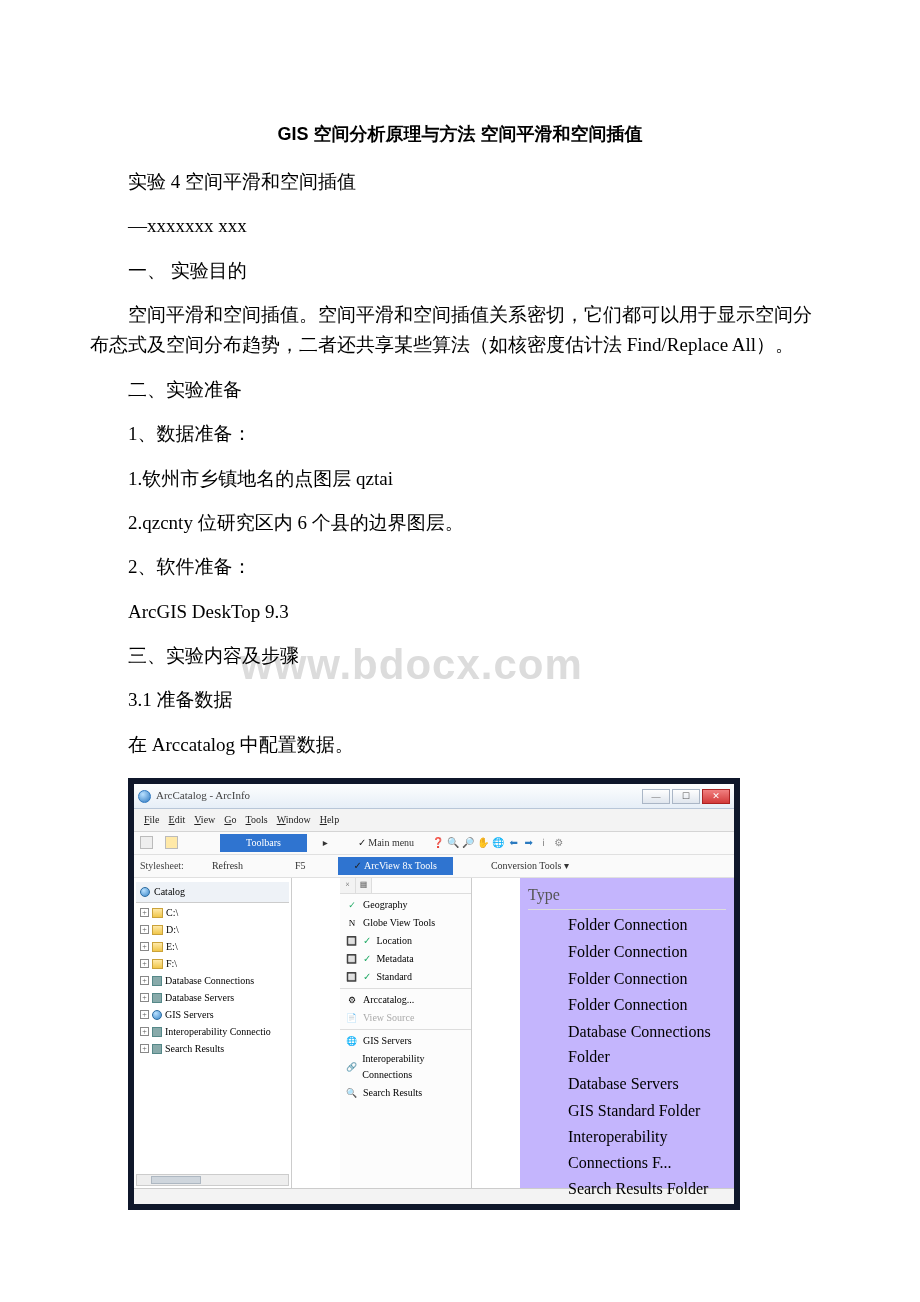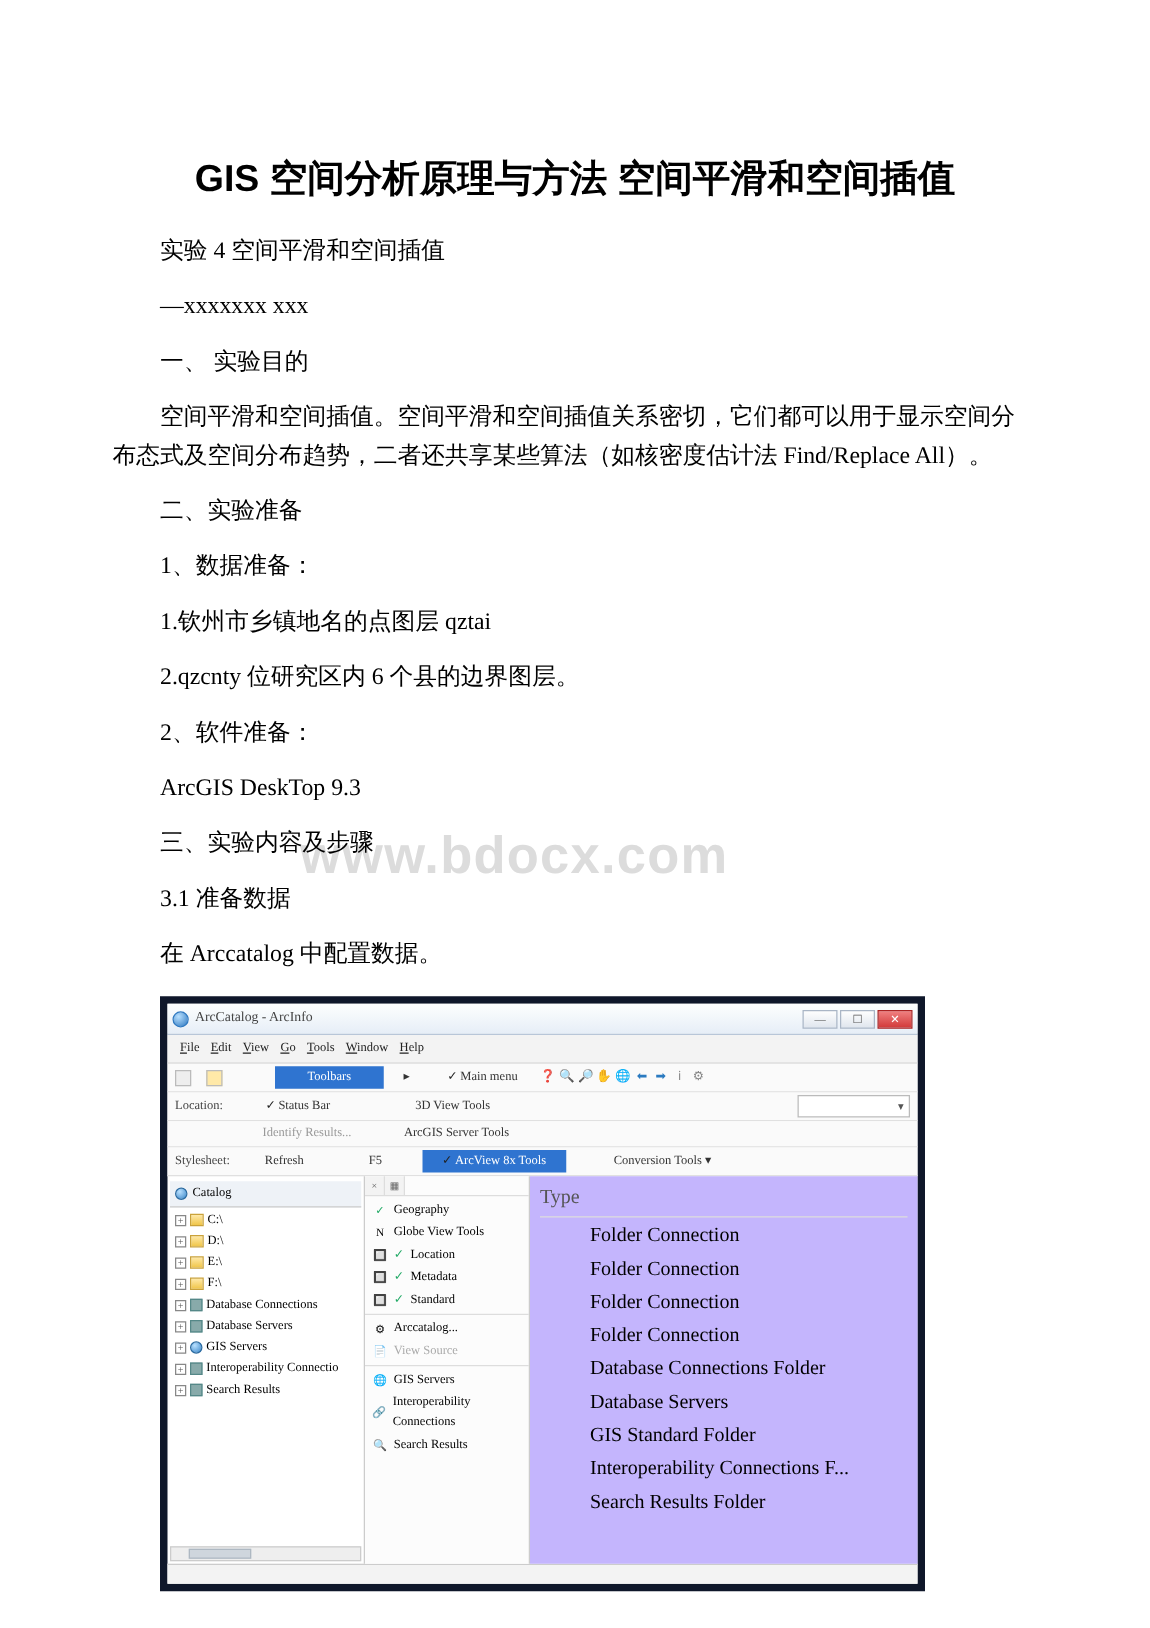--- a/index.html
+++ b/index.html
@@ -9,21 +9,21 @@
     font-family: "SimSun", serif;
     font-size: 19px;
     color: #000;
     line-height: 1.6;
     padding: 120px 90px 60px 90px;
   }
   .title {
     text-align: center;
     font-family: "SimHei", "Microsoft YaHei", sans-serif;
     font-weight: bold;
-    font-size: 30px;
+    font-size: 18px;
     margin-bottom: 18px;
   }
   .para {
     margin: 14px 0;
     text-indent: 2em;
   }
   .watermark-row {
     position: relative;
   }
   .watermark {
@@ -76,21 +76,21 @@
   }
   .arcwin-menu span u { text-decoration: underline; }
   .arcwin-toolrow {
     display:flex; align-items:center; gap:12px;
     padding:2px 6px; border-bottom:1px solid #e0e0e0;
     background:#fafafa; font-size:10px; color:#333;
   }
   .tb-label { color:#444; }
   .tb-highlight { background:#2f74d0; color:#fff; padding:1px 26px; }
   .tb-chk::before { content:"✓"; color:#222; margin-right:2px; }
-  .arcwin-body { display:flex; height:310px; }
+  .arcwin-body { display:flex; height:310px;gap:48px; }
   .tree {
     width:158px; border-right:1px solid #ccc; padding:4px 2px;
     font-size:10px; overflow:hidden; position:relative;
   }
   .tree-top { background:#eef2f7; border-bottom:1px solid #ccc; padding:2px 4px; display:flex; align-items:center; gap:4px; }
   .tree ul { list-style:none; margin:2px 0 0 4px; }
   .tree li { margin:1px 0; white-space:nowrap; display:flex; align-items:center; gap:3px; }
   .exp { display:inline-block; width:9px; height:9px; border:1px solid #888; text-align:center; line-height:7px; font-size:8px; color:#555; background:#fff; }
   .ficon { width:11px; height:10px; background:linear-gradient(#ffe9a8,#f0c64a); border:1px solid #caa23a; }
   .gicon { width:10px; height:10px; border-radius:50%; background:radial-gradient(circle at 35% 30%, #b8e0ff, #3a86c8); border:1px solid #2a6aa0; }
@@ -182,35 +182,20 @@
         <span>🔎</span>
         <span>✋</span>
         <span>🌐</span>
         <span style="color:#2a7ac0">⬅</span>
         <span style="color:#2a7ac0">➡</span>
         <span>ℹ</span>
         <span>⚙</span>
       </div>
     </div>
     <div class="arcwin-toolrow">
-      <span class="tb-label">Location:</span>
-      <span style="width:10px"></span>
-      <span class="tb-chk">Status Bar</span>
-      <span style="width:44px"></span>
-      <span>3D View Tools</span>
-      <span style="flex:1"></span>
-      <span class="rc-dd" style="width:90px">&nbsp;</span>
-    </div>
-    <div class="arcwin-toolrow">
-      <span style="width:58px"></span>
-      <span style="color:#999">Identify Results...</span>
-      <span style="width:18px"></span>
-      <span>ArcGIS Server Tools</span>
-    </div>
-    <div class="arcwin-toolrow">
       <span class="tb-label">Stylesheet:</span>
       <span style="width:4px"></span>
       <span>Refresh</span>
       <span style="width:28px"></span>
       <span>F5</span>
       <span style="width:8px"></span>
       <span class="tb-chk" style="background:#2f74d0;color:#fff;padding:1px 16px">ArcView 8x Tools</span>
       <span style="width:14px"></span>
       <span>Conversion Tools ▾</span>
     </div>

